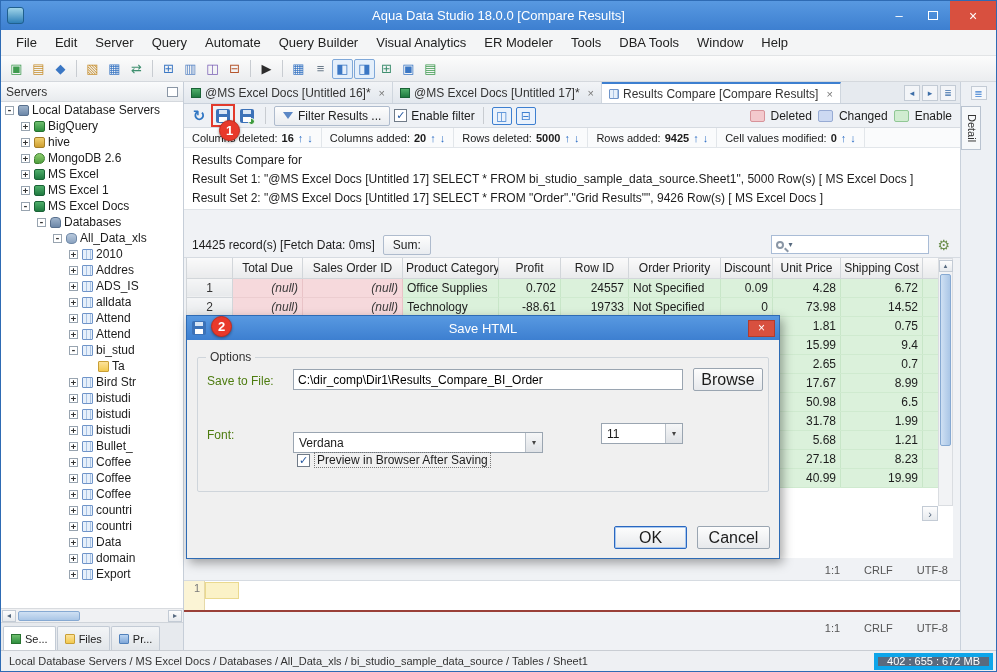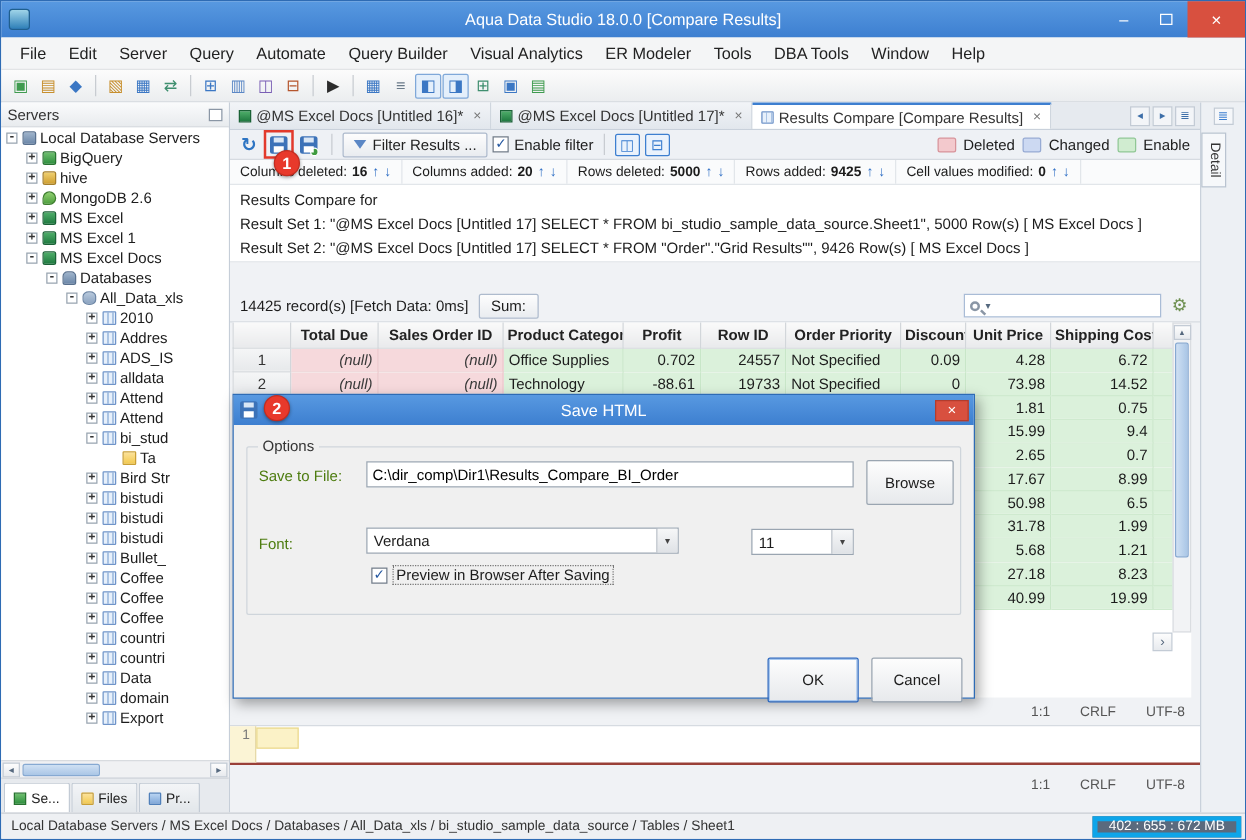--- a/index.html
+++ b/index.html
@@ -95,21 +95,21 @@
 .sum-btn{padding:2px 9px;border:1px solid #aebbcd;background:linear-gradient(#fdfdfd,#e9ecf0);border-radius:2px}
 .search{margin-left:auto;width:158px;height:19px;background:#fff;border:1px solid #a9bcd6;display:flex;align-items:center;padding:0 4px;gap:4px}
 .mag{width:8px;height:8px;border:2px solid #8a96a5;border-radius:50%;position:relative;display:block}
 .mag::after{content:"";position:absolute;left:6px;top:6px;width:5px;height:2px;background:#8a96a5;transform:rotate(45deg)}
 .caret{font-size:8px;color:#55687e}
 .gear{color:#6d8f4f;font-size:14px;margin-right:2px}
 
 .grid-white{position:absolute;left:2px;top:405px;width:767px;height:71px;background:#fff}
 .grid-wrap{position:absolute;left:2px;top:176px;width:752px;background:#fff}
 table.grid{border-collapse:collapse;table-layout:fixed;width:752px;font-size:12px}
-.grid th{height:20px;background:linear-gradient(#fafafa,#e9eaec);border:1px solid #d2d6da;border-top:none;font-weight:bold;color:#222;padding:0 3px;overflow:hidden;white-space:nowrap}
+.grid th{height:20px;background:linear-gradient(#fafafa,#e9eaec);border:1px solid #d2d6da;border-top:none;font-weight:normal;color:#222;padding:0 3px;overflow:hidden;white-space:nowrap}
 .grid td{height:19px;padding:0 4px;white-space:nowrap;overflow:hidden}
 .rn{background:linear-gradient(#f5f6f7,#e7e9eb);border:1px solid #d2d6da;text-align:center;color:#333}
 .c-add{background:#dbf1db;border-right:1px solid #c8e6c8;border-bottom:1px solid #cfeacf}
 .c-null{background:#f6d9dc;border-right:1px solid #e9c3c7;border-bottom:1px solid #eccdd0;font-style:italic;text-align:right;color:#3a3a3a}
 .tl{text-align:left}.tr2{text-align:right}
 .vscroll{position:absolute;left:754px;top:176px;width:15px;height:248px;background:#f2f3f5;border:1px solid #dadde1;display:flex;flex-direction:column;align-items:center;padding:1px 0}
 .vs-thumb{width:11px;height:172px;margin-top:2px;background:linear-gradient(90deg,#cfe0f3,#aac6e6);border:1px solid #86a9d2;border-radius:2px}
 .pg-btn{position:absolute;left:738px;top:424px;width:16px;height:15px;display:flex;align-items:center;justify-content:center;font-size:11px;color:#55687e;background:linear-gradient(#fdfdfd,#e7eaee);border:1px solid #c3cbd5}
 
 .stline{position:absolute;right:12px;height:16px;display:flex;gap:24px;font-size:11px;color:#555;align-items:center}
@@ -128,21 +128,21 @@
 
 .dialog{position:absolute;left:186px;top:315px;width:594px;height:244px;background:#f0f0f0;border:1px solid #2e6bb4;box-shadow:3px 4px 10px rgba(0,0,0,.35);z-index:40}
 .dlg-title{height:24px;background:linear-gradient(#5899e1,#3d7fd0);display:flex;align-items:center;color:#fff;position:relative}
 .dlg-title .t{position:absolute;left:0;right:0;text-align:center;font-size:13px}
 .dlg-close{margin-left:auto;width:27px;height:17px;margin-right:4px;background:#d8503f;border:1px solid #b23c2d;color:#fff;display:flex;align-items:center;justify-content:center;font-size:12px;z-index:2}
 .dlg-icon{margin-left:5px;z-index:2}
 fieldset.opts{position:absolute;left:10px;top:34px;width:572px;height:142px;border:1px solid #cfd5db;border-radius:2px}
 .opts legend{font-size:12px;color:#333;margin-left:8px;padding:0 4px}
 .dlbl{position:absolute;font-size:12px;color:#4d7c0f}
 .dinput{position:absolute;height:21px;border:1px solid #9aa5b1;background:#fff;font:12px "Liberation Sans","DejaVu Sans",sans-serif;padding:0 4px}
-.dbtn{position:absolute;height:36px;border:1px solid #9aa5b1;background:linear-gradient(#fdfdfd,#e7e9ec);font-size:12px;display:flex;align-items:center;justify-content:center;border-radius:2px}
+.dbtn{position:absolute;height:23px;border:1px solid #9aa5b1;background:linear-gradient(#fdfdfd,#e7e9ec);font-size:16px;display:flex;align-items:center;justify-content:center;border-radius:2px}
 .dsel{position:absolute;height:21px;border:1px solid #9aa5b1;background:#fff;display:flex;align-items:center;font-size:12px}
 .dsel .val{flex:1;padding:0 5px;overflow:hidden}
 .dsel .da{width:17px;height:100%;border-left:1px solid #b9c0c8;background:linear-gradient(#f6f7f8,#dfe2e6);display:flex;align-items:center;justify-content:center;font-size:8px;color:#444}
 .dchk-row{position:absolute;left:110px;top:137px;display:flex;align-items:center;gap:5px}
 .dchk-lbl{font-size:12px;outline:1px dotted #777;padding:0 2px}
 .ok{left:427px;top:210px;width:73px;border:1px solid #2a67c0;box-shadow:inset 0 0 0 1px #a8c8ef}
 .cancel{left:510px;top:210px;width:73px}
 
 .marker{position:absolute;width:21px;height:21px;border-radius:50%;background:#e8392b;border:1px solid #c22c20;color:#fff;display:flex;align-items:center;justify-content:center;font-size:13px;font-weight:bold;z-index:60;box-shadow:0 1px 3px rgba(0,0,0,.4)}
 </style>
@@ -705,21 +705,21 @@
     <span class="t">Save HTML</span>
     <span class="dlg-close">×</span>
   </div>
   <fieldset class="opts">
     <legend>Options</legend>
   </fieldset>
   <span class="dlbl" style="left:20px;top:58px">Save to File:</span>
   <input class="dinput" style="left: 106px; top: 53px; width: 390px;" value="C:\dir_comp\Dir1\Results_Compare_BI_Order">
   <span class="dbtn" style="left:506px;top:52px;width:70px">Browse</span>
   <span class="dlbl" style="left:20px;top:112px">Font:</span>
-  <span class="dsel" style="left:106px;top:106px;width:250px">
+  <span class="dsel" style="left:106px;top:116px;width:250px">
       <span class="val">Verdana</span>
       <span class="da">▾</span>
     </span>
   <span class="dsel" style="left:414px;top:107px;width:82px">
       <span class="val">11</span>
       <span class="da">▾</span>
     </span>
   <span class="dchk-row">
     <span class="chk">
         <span class="ck">✓</span>

